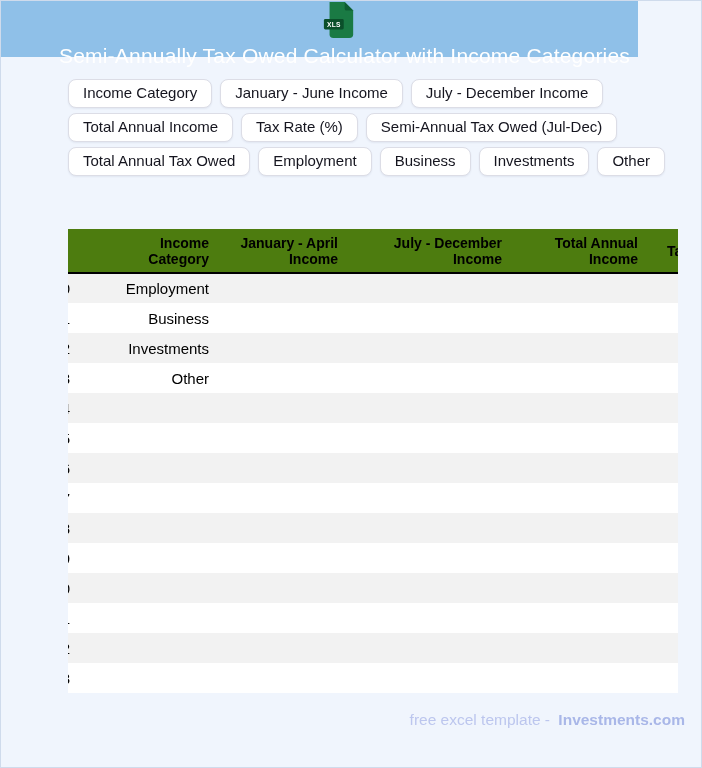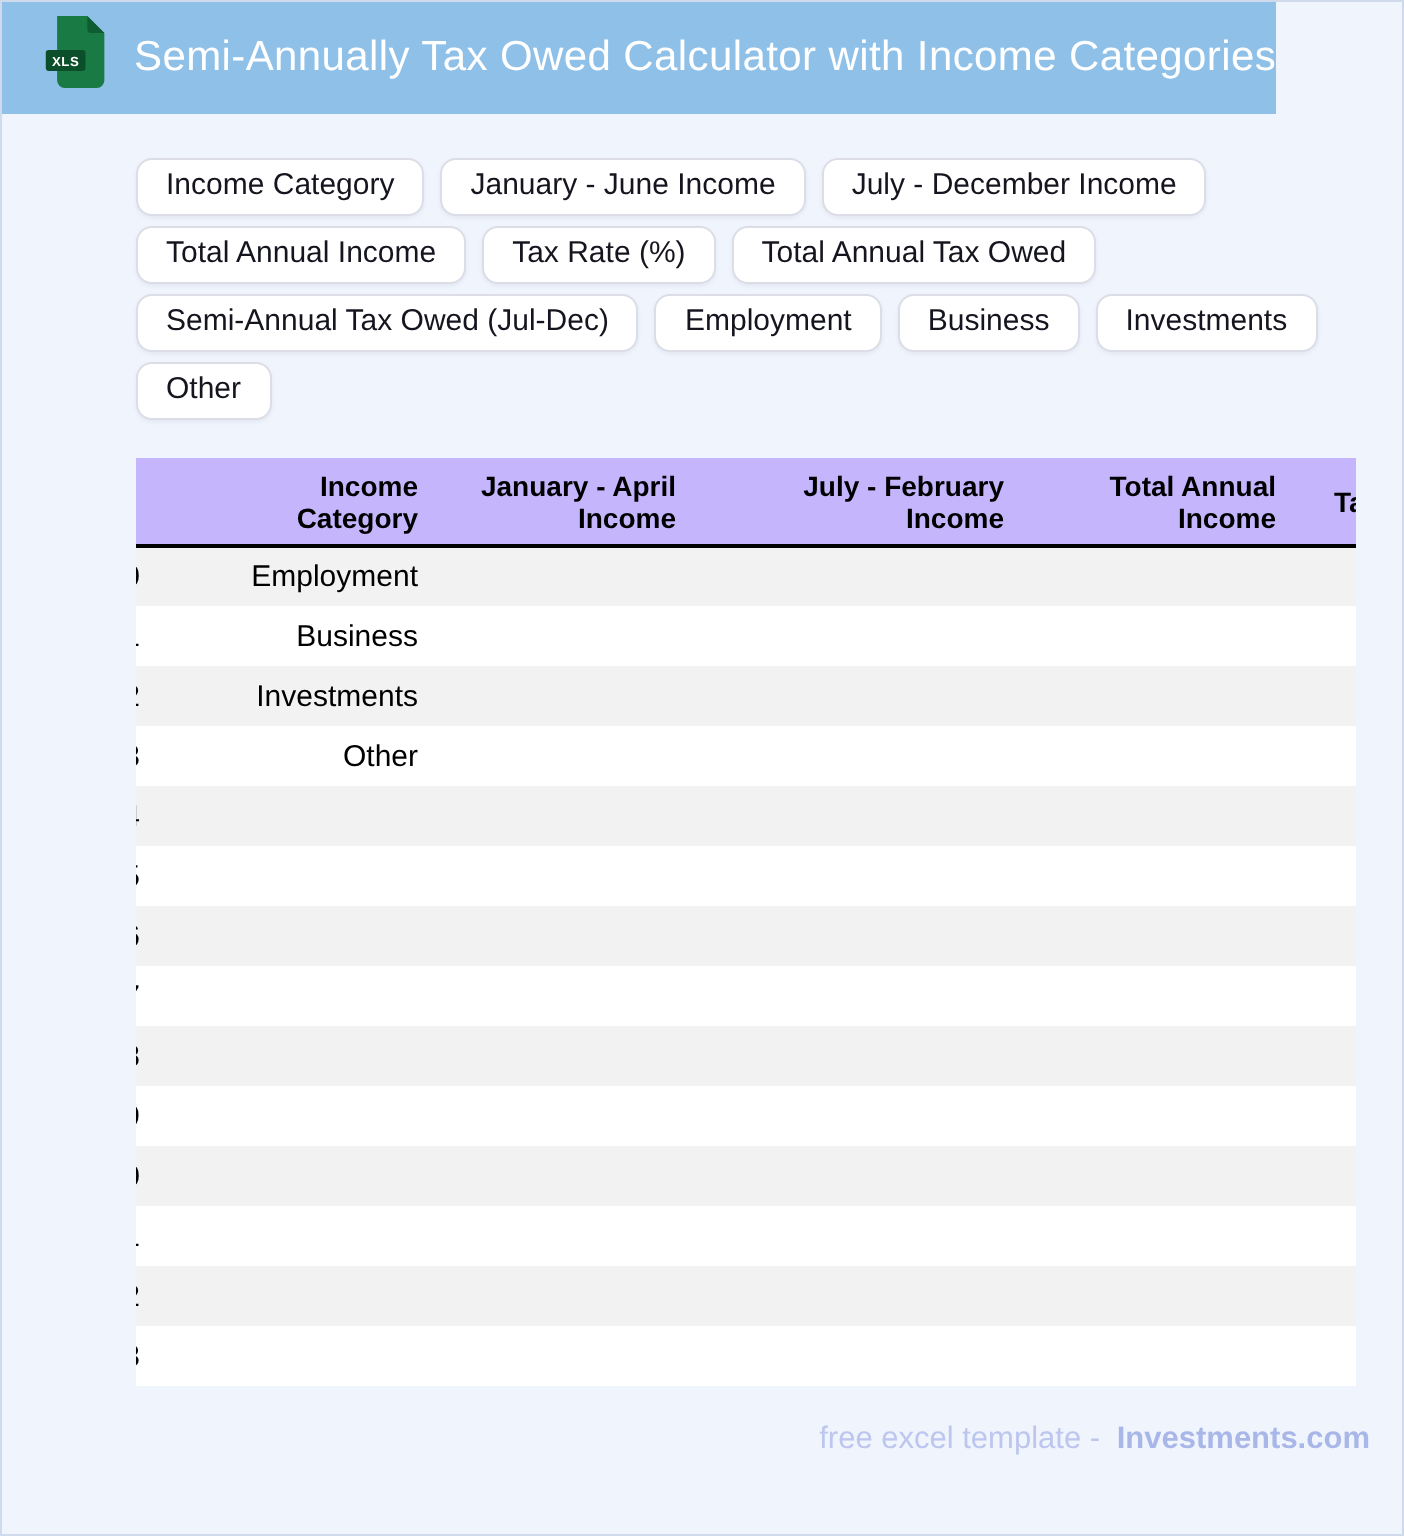--- a/index.html
+++ b/index.html
@@ -17,21 +17,22 @@
     pointer-events: none;
     z-index: 50;
   }
 
   
   .title-bar {
     position: absolute; top: 0; left: 0;
     width: 638px; height: 57px;
     background: #8fc0e8;
     display: flex; align-items: center;
-    padding-left: 21px;
+    padding-left: 39px;
+    flex-direction: column;
   }
   .xls-icon { width: 34px; height: 40px; flex: 0 0 auto; }
   .page-title {
     color: #ffffff;
     font-size: 21px;
     margin-left: 12px;
     letter-spacing: 0.2px;
     white-space: nowrap;
   }
 
@@ -68,21 +69,21 @@
     width: 730px;
   }
   .data-table th, .data-table td {
     text-align: right;
     padding: 0 10px 0 0;
     overflow: hidden;
     font-size: 15px;
     color: #000;
   }
   .data-table thead th {
-    background: #c4b5fd;
+    background: #4d7c0f;
     font-weight: bold;
     font-size: 14px;
     line-height: 16px;
     height: 44px;
     vertical-align: middle;
     white-space: pre-line;
     border-bottom: 2px solid #000;
   }
   .data-table tbody tr { height: 30px; }
   .data-table tbody tr.striped { background: #f2f2f2; }
@@ -119,22 +120,22 @@
   </span>
   <span class="page-title">Semi-Annually Tax Owed Calculator with Income Categories</span>
 </div>
 
 <div class="chips">
     <span class="chip">Income Category</span>
     <span class="chip">January - June Income</span>
     <span class="chip">July - December Income</span>
     <span class="chip">Total Annual Income</span>
     <span class="chip">Tax Rate (%)</span>
+    <span class="chip">Semi-Annual Tax Owed (Jul-Dec)</span>
     <span class="chip">Total Annual Tax Owed</span>
-    <span class="chip">Semi-Annual Tax Owed (Jul-Dec)</span>
     <span class="chip">Employment</span>
     <span class="chip">Business</span>
     <span class="chip">Investments</span>
     <span class="chip">Other</span>
   </div>
 
 <div class="table-viewport">
   <table class="data-table">
     <colgroup>
       <col style="width:48px">
@@ -144,21 +145,21 @@
         <col style="width:136px">
         <col style="width:112px">
     </colgroup>
     <thead>
       <tr>
           <th class="idx"></th>
           <th>Income
 Category</th>
           <th>January - April
 Income</th>
-          <th>July - February
+          <th>July - December
 Income</th>
           <th>Total Annual
 Income</th>
           <th>Tax Rate (%)</th>
         </tr>
     </thead>
     <tbody>
         <tr class="striped">
     <td class="idx">0</td>
     <td>Employment</td>

